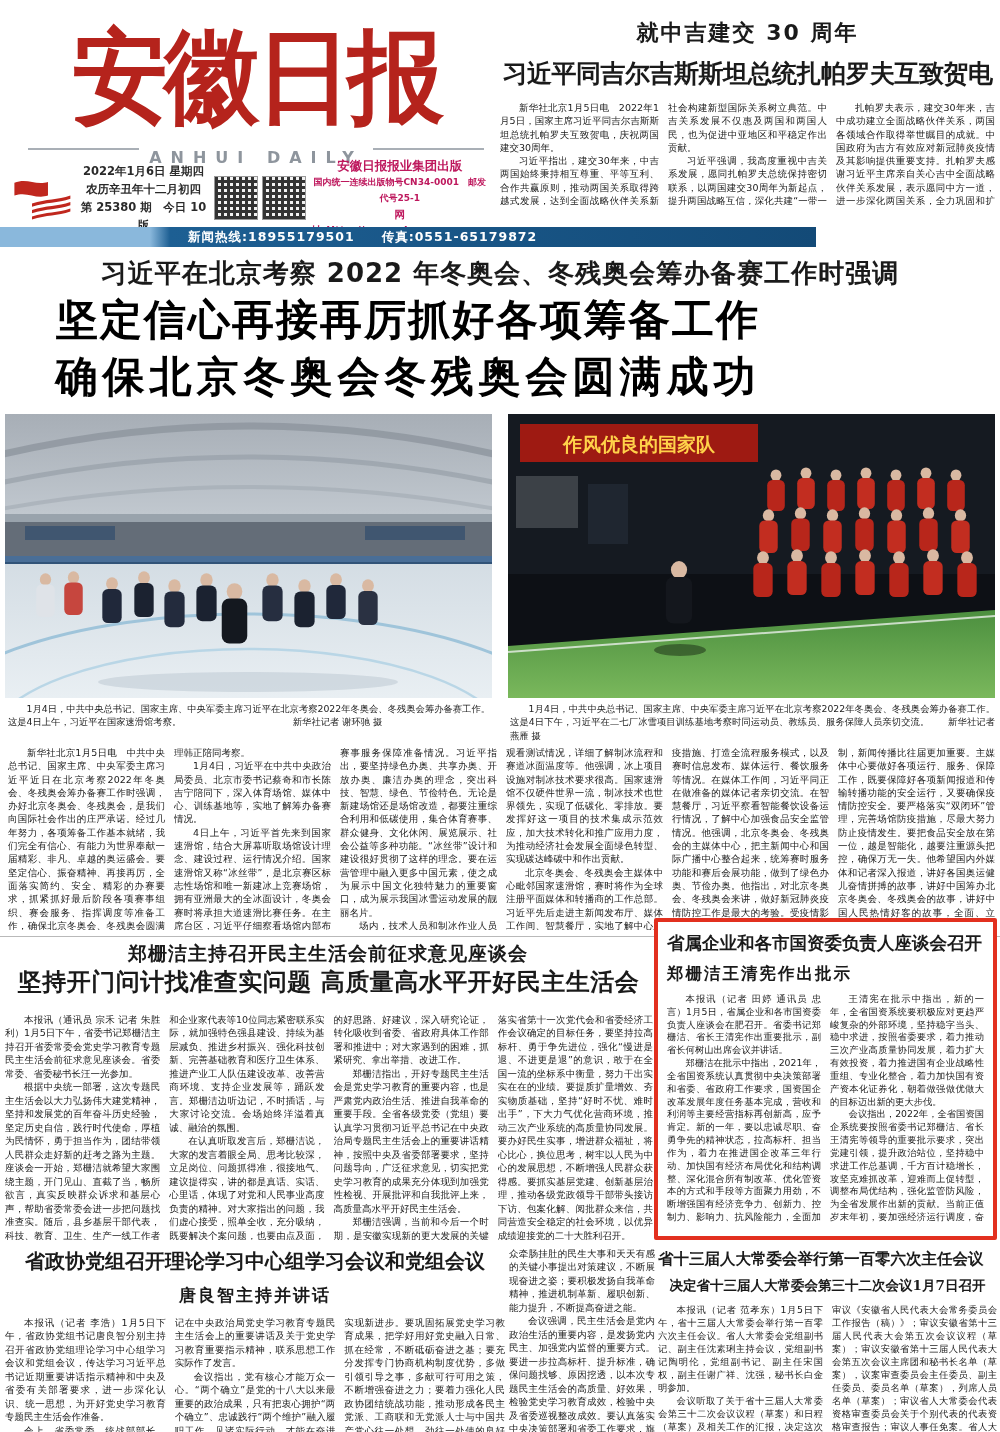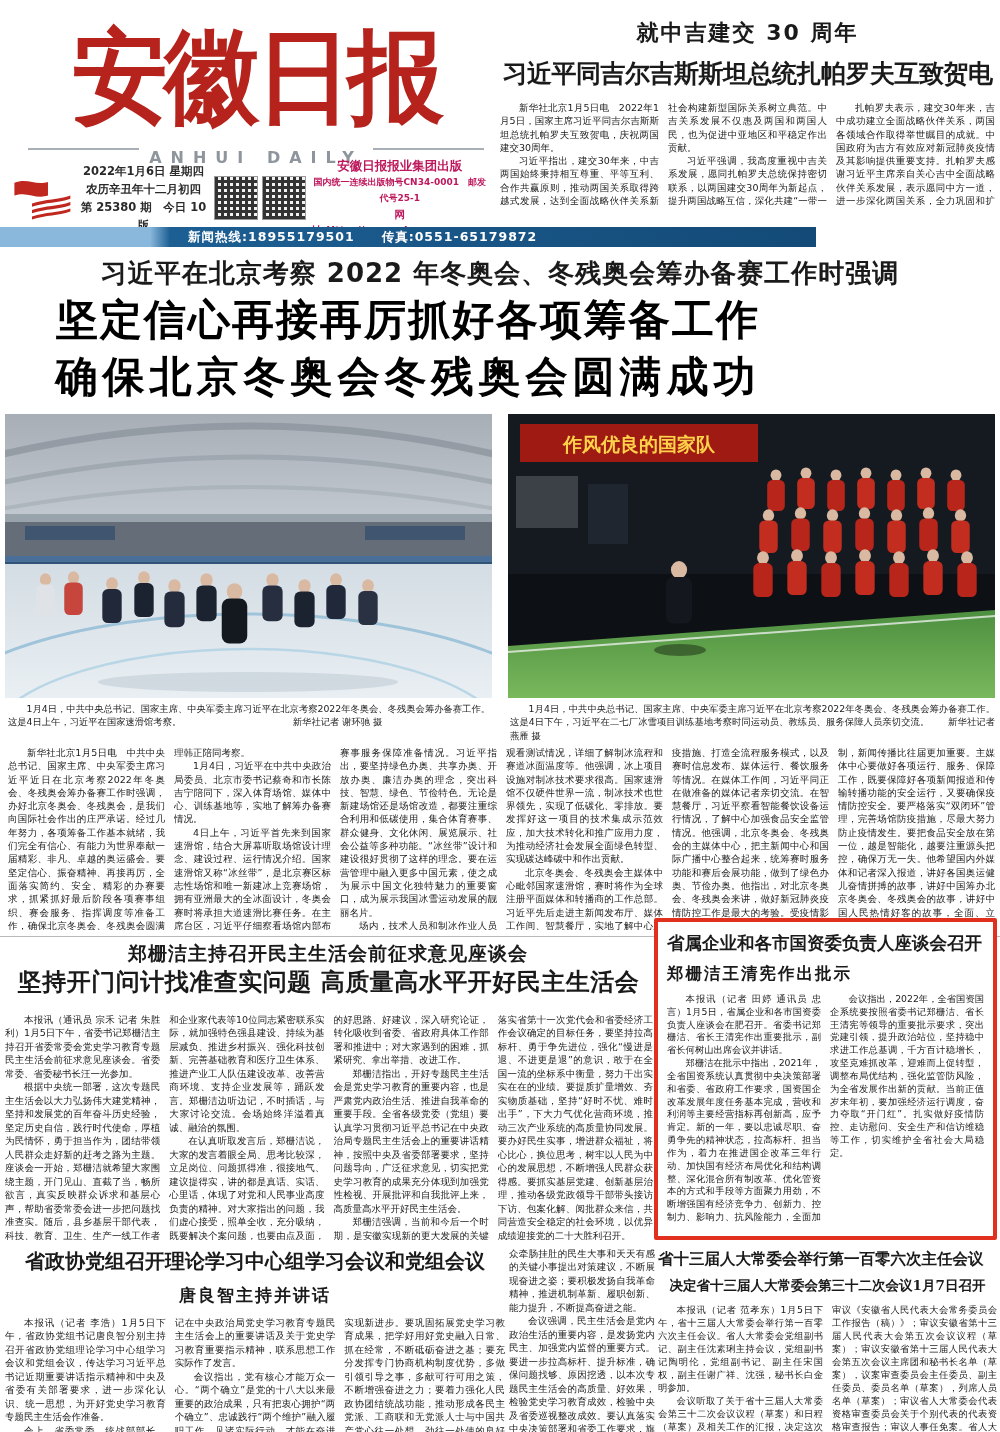--- a/index.html
+++ b/index.html
@@ -294,20 +294,21 @@
 
   <div class="abs redbox">
     <div class="head">省属企业和各市国资委负责人座谈会召开</div>
     <div class="sub">郑栅洁王清宪作出批示</div>
     <div class="cols">
       <div class="col">
           <p>本报讯（记者 田婷 通讯员 忠言）1月5日，省属企业和各市国资委负责人座谈会在肥召开。省委书记郑栅洁、省长王清宪作出重要批示，副省长何树山出席会议并讲话。</p>
           <p>郑栅洁在批示中指出，2021年，全省国资系统认真贯彻中央决策部署和省委、省政府工作要求，国资国企改革发展年度任务基本完成，营收和利润等主要经营指标再创新高，应予肯定。新的一年，要以忠诚尽职、奋勇争先的精神状态，拉高标杆、担当作为，着力在推进国企改革三年行动、加快国有经济布局优化和结构调整、深化混合所有制改革、优化管资本的方式和手段等方面聚力用劲，不断增强国有经济竞争力、创新力、控制力、影响力、抗风险能力，全面加强党的领导和党的建设，以高质量党建引领高质量发展，以优异成绩迎接党的二十大胜利召开。</p>
         </div>
       <div class="col">
+          <p>王清宪在批示中指出，新的一年，全省国资系统要积极应对更趋严峻复杂的外部环境，坚持稳字当头、稳中求进，按照省委要求，着力推动三次产业高质量协同发展，着力扩大有效投资，着力推进国有企业战略性重组、专业化整合，着力加快国有资产资本化证券化，朝着做强做优做大的目标迈出新的更大步伐。</p>
           <p>会议指出，2022年，全省国资国企系统要按照省委书记郑栅洁、省长王清宪等领导的重要批示要求，突出党建引领，提升政治站位，坚持稳中求进工作总基调，千方百计稳增长，攻坚克难抓改革，迎难而上促转型，调整布局优结构，强化监管防风险，为全省发展作出新的贡献。当前正值岁末年初，要加强经济运行调度，奋力夺取“开门红”。扎实做好疫情防控、走访慰问、安全生产和信访维稳等工作，切实维护全省社会大局稳定。</p>
         </div>
     </div>
   </div>
 
   <div class="abs cppcc">
     <div class="head">省政协党组召开理论学习中心组学习会议和党组会议</div>
     <div class="sub">唐良智主持并讲话</div>
     <div class="cols cols123">
       <div class="col">

